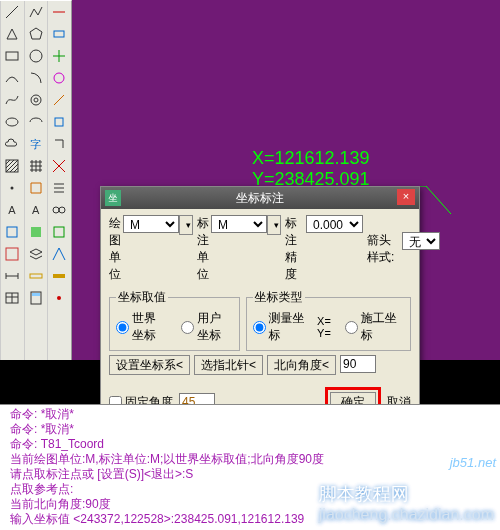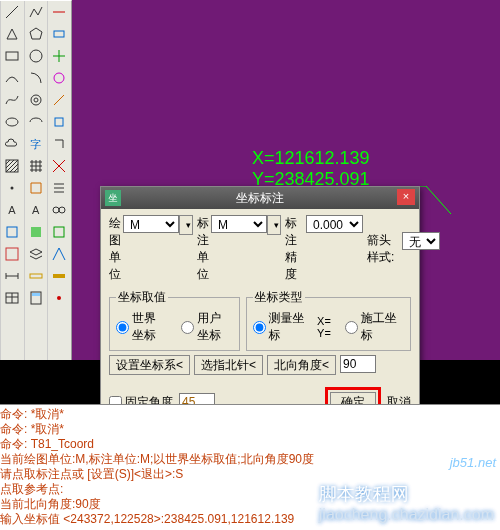--- a/index.html
+++ b/index.html
@@ -28,21 +28,21 @@
 .fsrow{display:flex;gap:6px}
 .radio-col{display:flex;flex-direction:row;gap:14px}
 .radio-it{display:flex;align-items:center;gap:3px;font-size:12px}
 .coord-type-extra{font-size:11px;margin-left:4px}
 .btn{height:20px;padding:0 6px;background:#ece9d8;border:1px solid #888;font-size:12px;cursor:pointer}
 .btn-row{display:flex;gap:4px;margin-top:4px}
 .action-row{display:flex;align-items:center;gap:6px;margin-top:12px}
 .ok-btn{padding:0 10px}
 .red-box{border:3px solid #e00;padding:2px 2px;display:inline-flex}
 .cancel-text{font-size:12px;cursor:pointer}
-.cmd-area{position:absolute;left:0;bottom:0;right:0;height:126px;background:#fff;border-top:1px solid #888;font-size:12px;font-family:"SimSun";line-height:15px;padding:2px 0;color:#c2410c;overflow:hidden}
+.cmd-area{position:absolute;left:0;bottom:0;right:0;height:126px;background:#fff;border-top:1px solid #888;font-size:12px;font-family:"SimSun";line-height:15px;padding:2px 10px;color:#a21caf;overflow:hidden}
 .watermark{position:absolute;right:6px;bottom:6px;font-size:18px;color:#fff;opacity:.82;font-family:sans-serif;text-shadow:0 0 4px #06c}
 .watermark small{font-size:16px;display:block;text-align:center;color:#cde}
 .arrow-btn{width:14px;font-size:9px}
 .chk{display:flex;align-items:center;gap:3px;font-size:12px}
 .disabled-in{color:#a16207;background:#eee}
 .leader-line{position:absolute;left:324px;top:186px;}
 </style>
 </head>
 <body>
 

